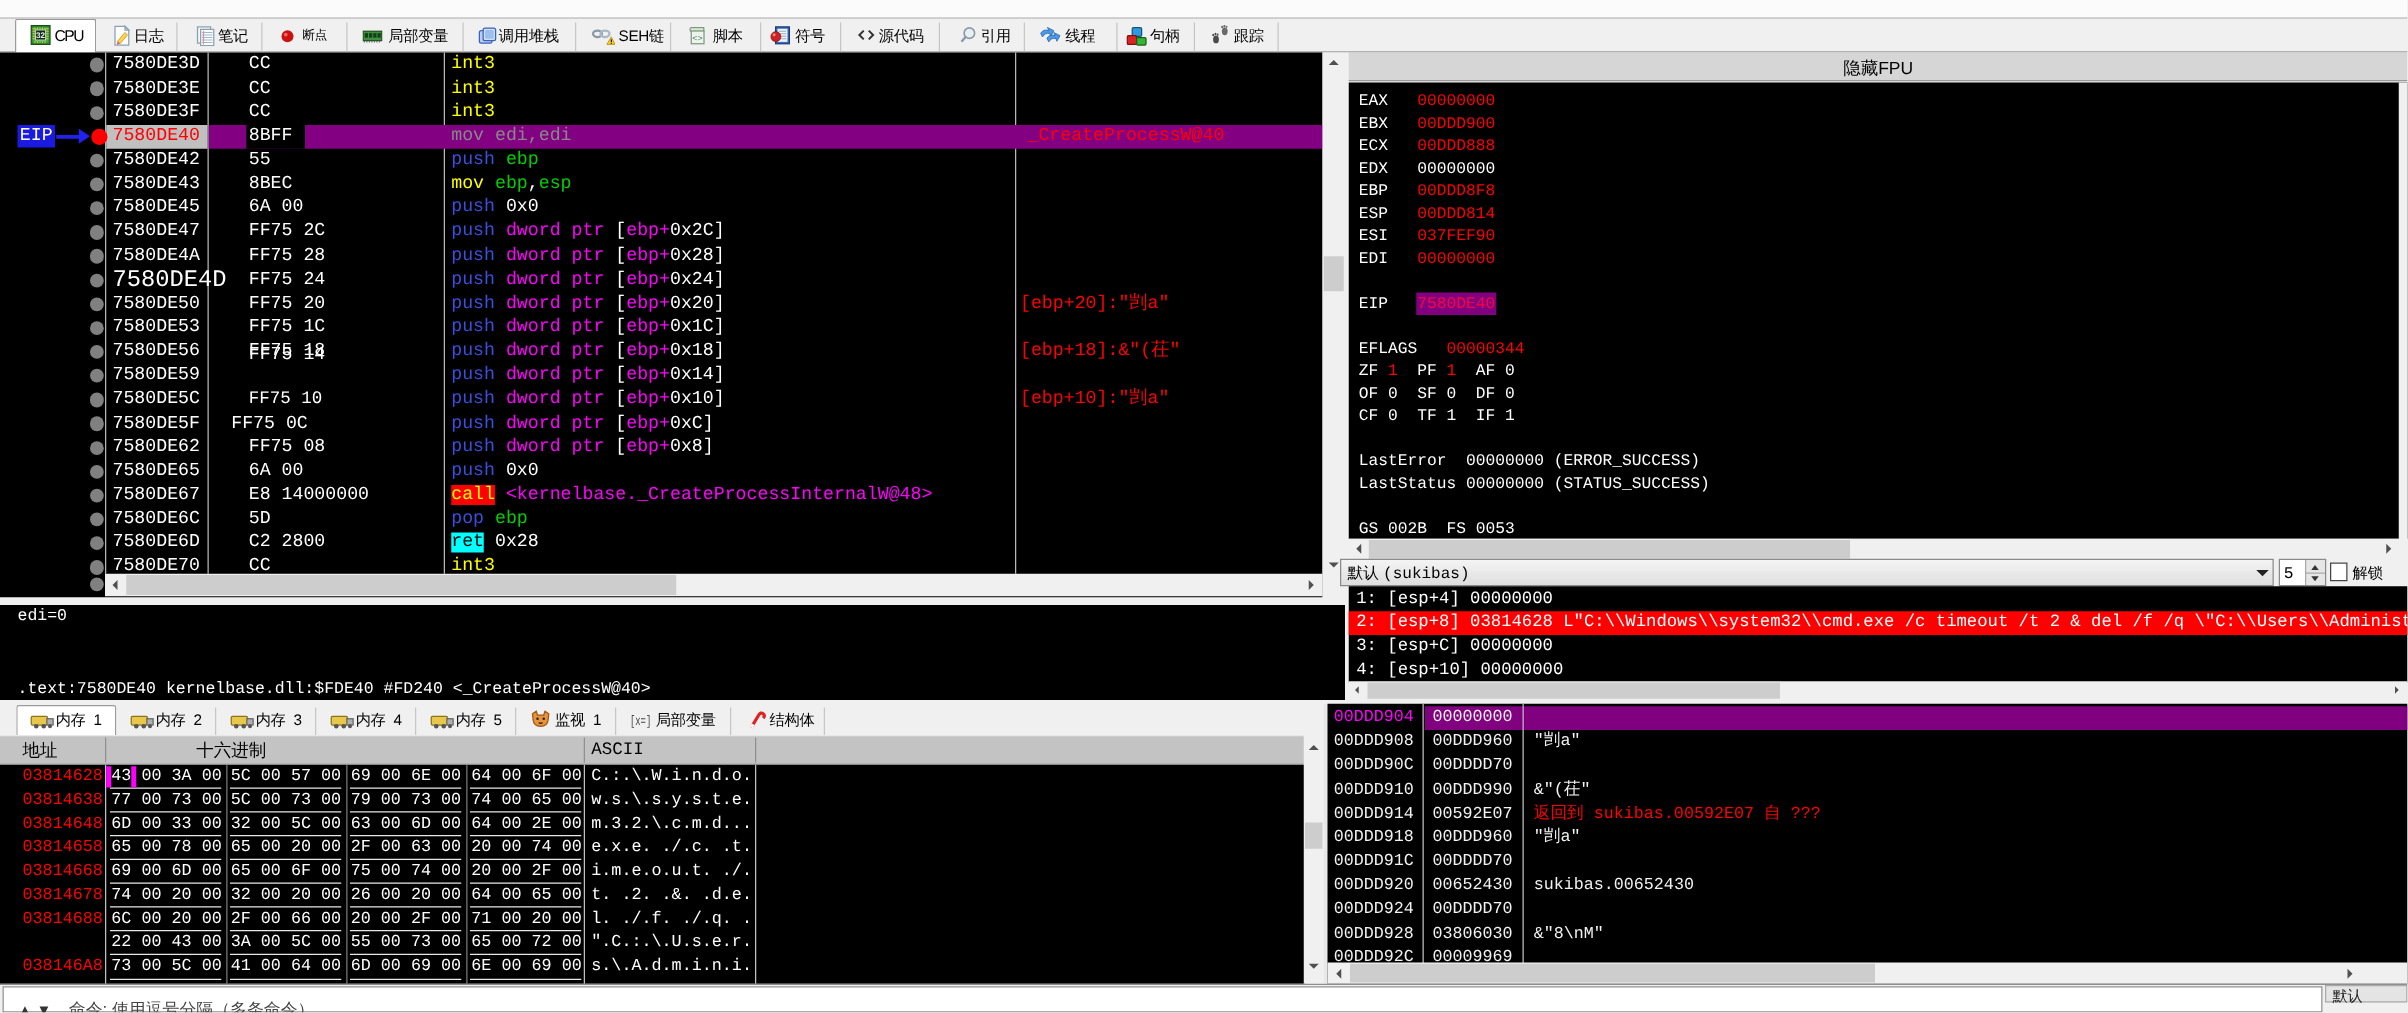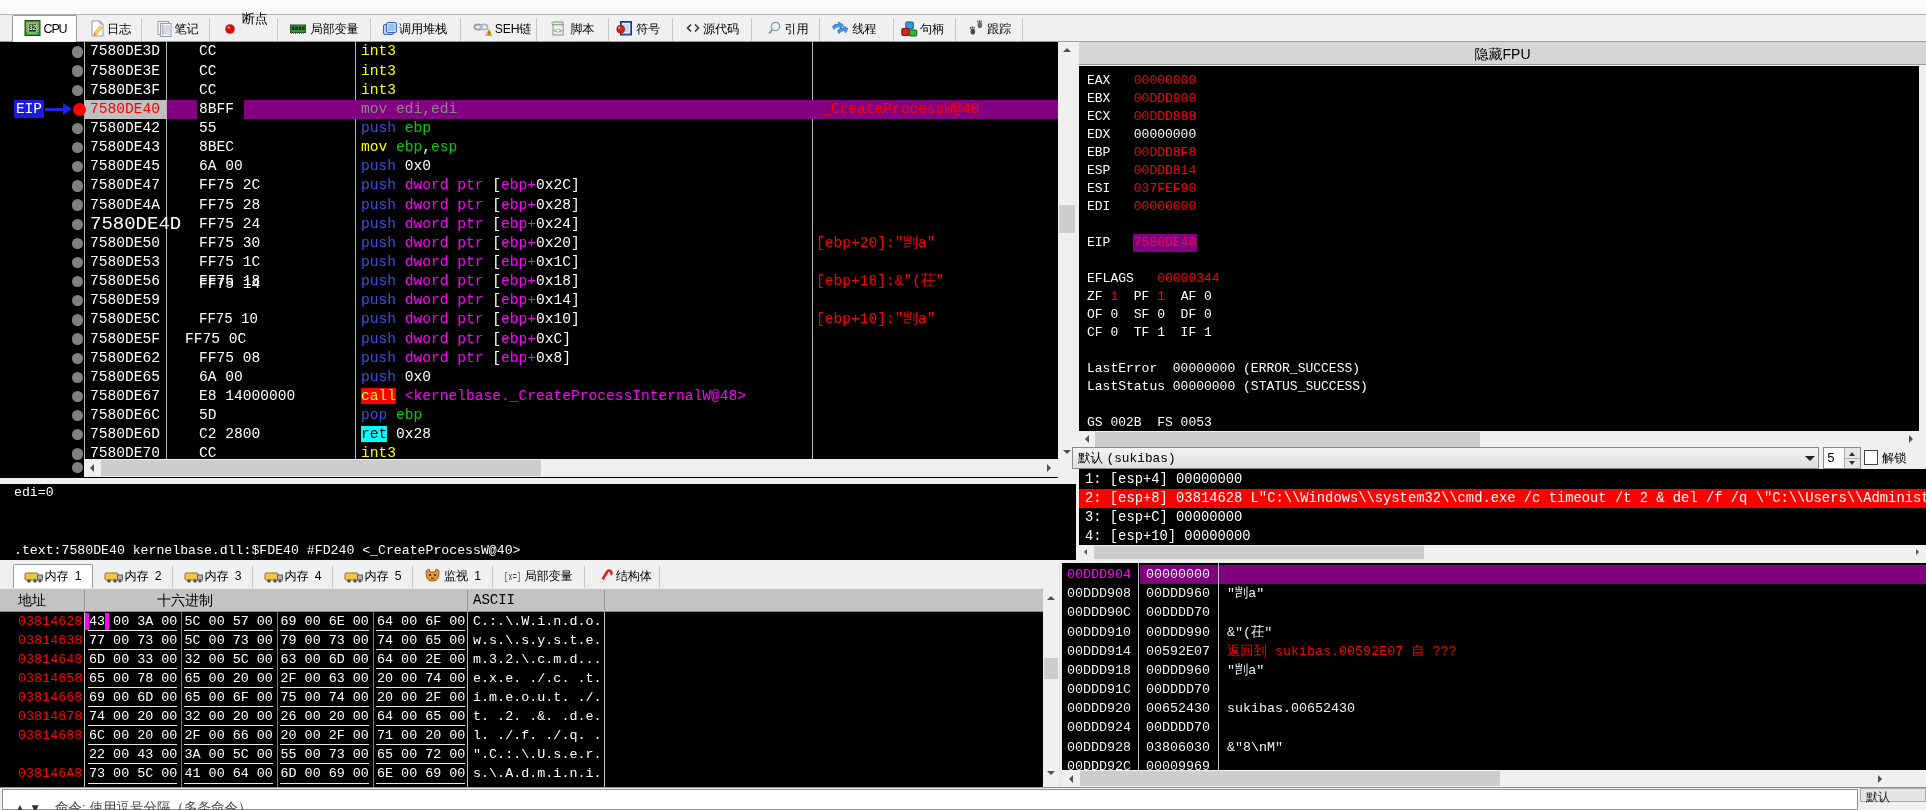--- a/index.html
+++ b/index.html
@@ -49,21 +49,21 @@
       <rect x="2" y="1.5" width="10.5" height="13" fill="#f2f6f8" stroke="#8aa2b2"></rect>
       <rect x="4.5" y="3.5" width="10.5" height="13" fill="#fdfdfd" stroke="#8aa2b2"></rect>
       <path d="M5.5 6 H14 M5.5 8 H14 M5.5 10 H14 M5.5 12 H14 M5.5 14 H14" stroke="#9db8d2" stroke-width="0.9"></path>
       <path d="M6.8 4.5 V15.5" stroke="#e09090" stroke-width="0.9"></path>
     </svg></div>
 <div class="abs" style="left:174.4px;top:21px;height:16px;line-height:16px;font-family:'Liberation Sans', sans-serif;font-size:12.2px;letter-spacing:-0.2px;color:#000">笔记</div>
 <div class="abs" style="left:222.4px;top:20px"><svg width="17" height="17">
       <circle cx="8" cy="9" r="4.8" fill="#cc1111"></circle>
       <circle cx="6.6" cy="7.6" r="1.5" fill="#ee6666"></circle>
     </svg></div>
-<div class="abs" style="left:242px;top:11px;height:16px;line-height:16px;font-family:Liberation Sans, sans-serif;font-size:13px;letter-spacing:-0.2px;color:#000">断点</div>
+<div class="abs" style="left:242px;top:21px;height:16px;line-height:16px;font-family:Liberation Sans, sans-serif;font-size:10px;letter-spacing:-0.2px;color:#000">断点</div>
 <div class="abs" style="left:290px;top:20px"><svg width="16" height="17">
       <rect x="0.5" y="5" width="15" height="7.5" fill="#3d9140" stroke="#20521f"></rect>
       <rect x="1.8" y="6.5" width="2.6" height="3.6" fill="#163f16"></rect>
       <rect x="5.2" y="6.5" width="2.6" height="3.6" fill="#163f16"></rect>
       <rect x="8.6" y="6.5" width="2.6" height="3.6" fill="#163f16"></rect>
       <rect x="12" y="6.5" width="2.6" height="3.6" fill="#163f16"></rect>
       <path d="M1.5 12.5 V14 M3.5 12.5 V14 M5.5 12.5 V14 M7.5 12.5 V14 M9.5 12.5 V14 M11.5 12.5 V14 M13.5 12.5 V14" stroke="#666" stroke-width="0.9"></path>
     </svg></div>
 <div class="abs" style="left:310.6px;top:21px;height:16px;line-height:16px;font-family:'Liberation Sans', sans-serif;font-size:12.2px;letter-spacing:-0.2px;color:#000">局部变量</div>
 <div class="abs" style="left:382.3px;top:20px"><svg width="17" height="17">
@@ -172,21 +172,21 @@
 <div class="abs" style="left:72px;top:199.4px;width:11.4px;height:11.4px;border-radius:50%;background:#808080"></div>
 <div class="row" style="left:90px;top:195.5px;height:19px;line-height:19px;font-size:14.58px;color:#fff">7580DE4A</div>
 <div class="row" style="left:199px;top:195.5px;height:19px;line-height:19px;font-size:14.58px;color:#fff">FF75 28</div>
 <div class="row" style="left:361px;top:195.5px;height:19px;line-height:19px;font-size:14.58px"><span class="b">push</span><span class="w"> </span><span class="m">dword ptr</span><span class="w"> [</span><span class="m">ebp+</span><span class="w">0x28]</span></div>
 <div class="abs" style="left:72px;top:218.6px;width:11.4px;height:11.4px;border-radius:50%;background:#808080"></div>
 <div class="row" style="left:90px;top:214.7px;height:19px;line-height:19px;font-size:19px;color:#fff">7580DE4D</div>
 <div class="row" style="left:199px;top:214.7px;height:19px;line-height:19px;font-size:14.58px;color:#fff">FF75 24</div>
 <div class="row" style="left:361px;top:214.7px;height:19px;line-height:19px;font-size:14.58px"><span class="b">push</span><span class="w"> </span><span class="m">dword ptr</span><span class="w"> [</span><span class="m">ebp+</span><span class="w">0x24]</span></div>
 <div class="abs" style="left:72px;top:237.7px;width:11.4px;height:11.4px;border-radius:50%;background:#808080"></div>
 <div class="row" style="left:90px;top:233.8px;height:19px;line-height:19px;font-size:14.58px;color:#fff">7580DE50</div>
-<div class="row" style="left:199px;top:233.8px;height:19px;line-height:19px;font-size:14.58px;color:#fff">FF75 30</div>
+<div class="row" style="left:199px;top:233.8px;height:19px;line-height:19px;font-size:14.58px;color:#fff">FF75 20</div>
 <div class="row" style="left:361px;top:233.8px;height:19px;line-height:19px;font-size:14.58px"><span class="b">push</span><span class="w"> </span><span class="m">dword ptr</span><span class="w"> [</span><span class="m">ebp+</span><span class="w">0x20]</span></div>
 <div class="row" style="left:816px;top:233.8px;height:19px;line-height:19px;font-size:14.58px;color:#ff0000">[ebp+20]:"剀a"</div>
 <div class="abs" style="left:72px;top:256.8px;width:11.4px;height:11.4px;border-radius:50%;background:#808080"></div>
 <div class="row" style="left:90px;top:252.9px;height:19px;line-height:19px;font-size:14.58px;color:#fff">7580DE53</div>
 <div class="row" style="left:199px;top:252.9px;height:19px;line-height:19px;font-size:14.58px;color:#fff">FF75 1C</div>
 <div class="row" style="left:361px;top:252.9px;height:19px;line-height:19px;font-size:14.58px"><span class="b">push</span><span class="w"> </span><span class="m">dword ptr</span><span class="w"> [</span><span class="m">ebp+</span><span class="w">0x1C]</span></div>
 <div class="abs" style="left:72px;top:276.0px;width:11.4px;height:11.4px;border-radius:50%;background:#808080"></div>
 <div class="row" style="left:90px;top:272.1px;height:19px;line-height:19px;font-size:14.58px;color:#fff">7580DE56</div>
 <div class="row" style="left:199px;top:272.1px;height:19px;line-height:19px;font-size:14.58px;color:#fff">FF75 18</div>
 <div class="row" style="left:361px;top:272.1px;height:19px;line-height:19px;font-size:14.58px"><span class="b">push</span><span class="w"> </span><span class="m">dword ptr</span><span class="w"> [</span><span class="m">ebp+</span><span class="w">0x18]</span></div>

